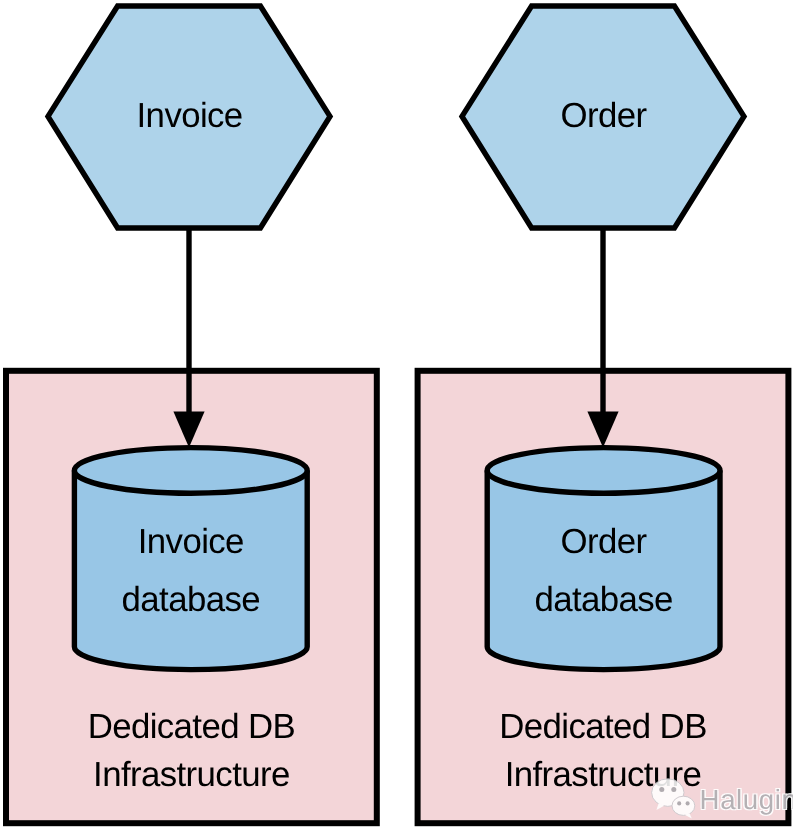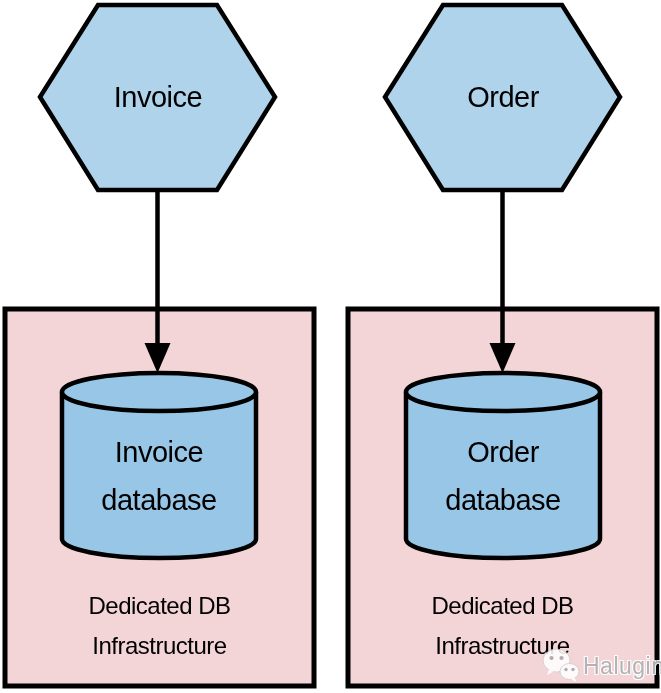--- a/index.html
+++ b/index.html
@@ -60,21 +60,21 @@
   }
   .hex-label {
     font-size: 29px;
     line-height: 34px;
   }
   .db-label {
     font-size: 29px;
     line-height: 48px;
   }
   .container-label {
-    font-size: 24px;
+    font-size: 29px;
     line-height: 40px;
   }
   .watermark {
     position: absolute;
     left: 541px;
     top: 646px;
     display: flex;
     align-items: center;
     opacity: 0.92;
   }

